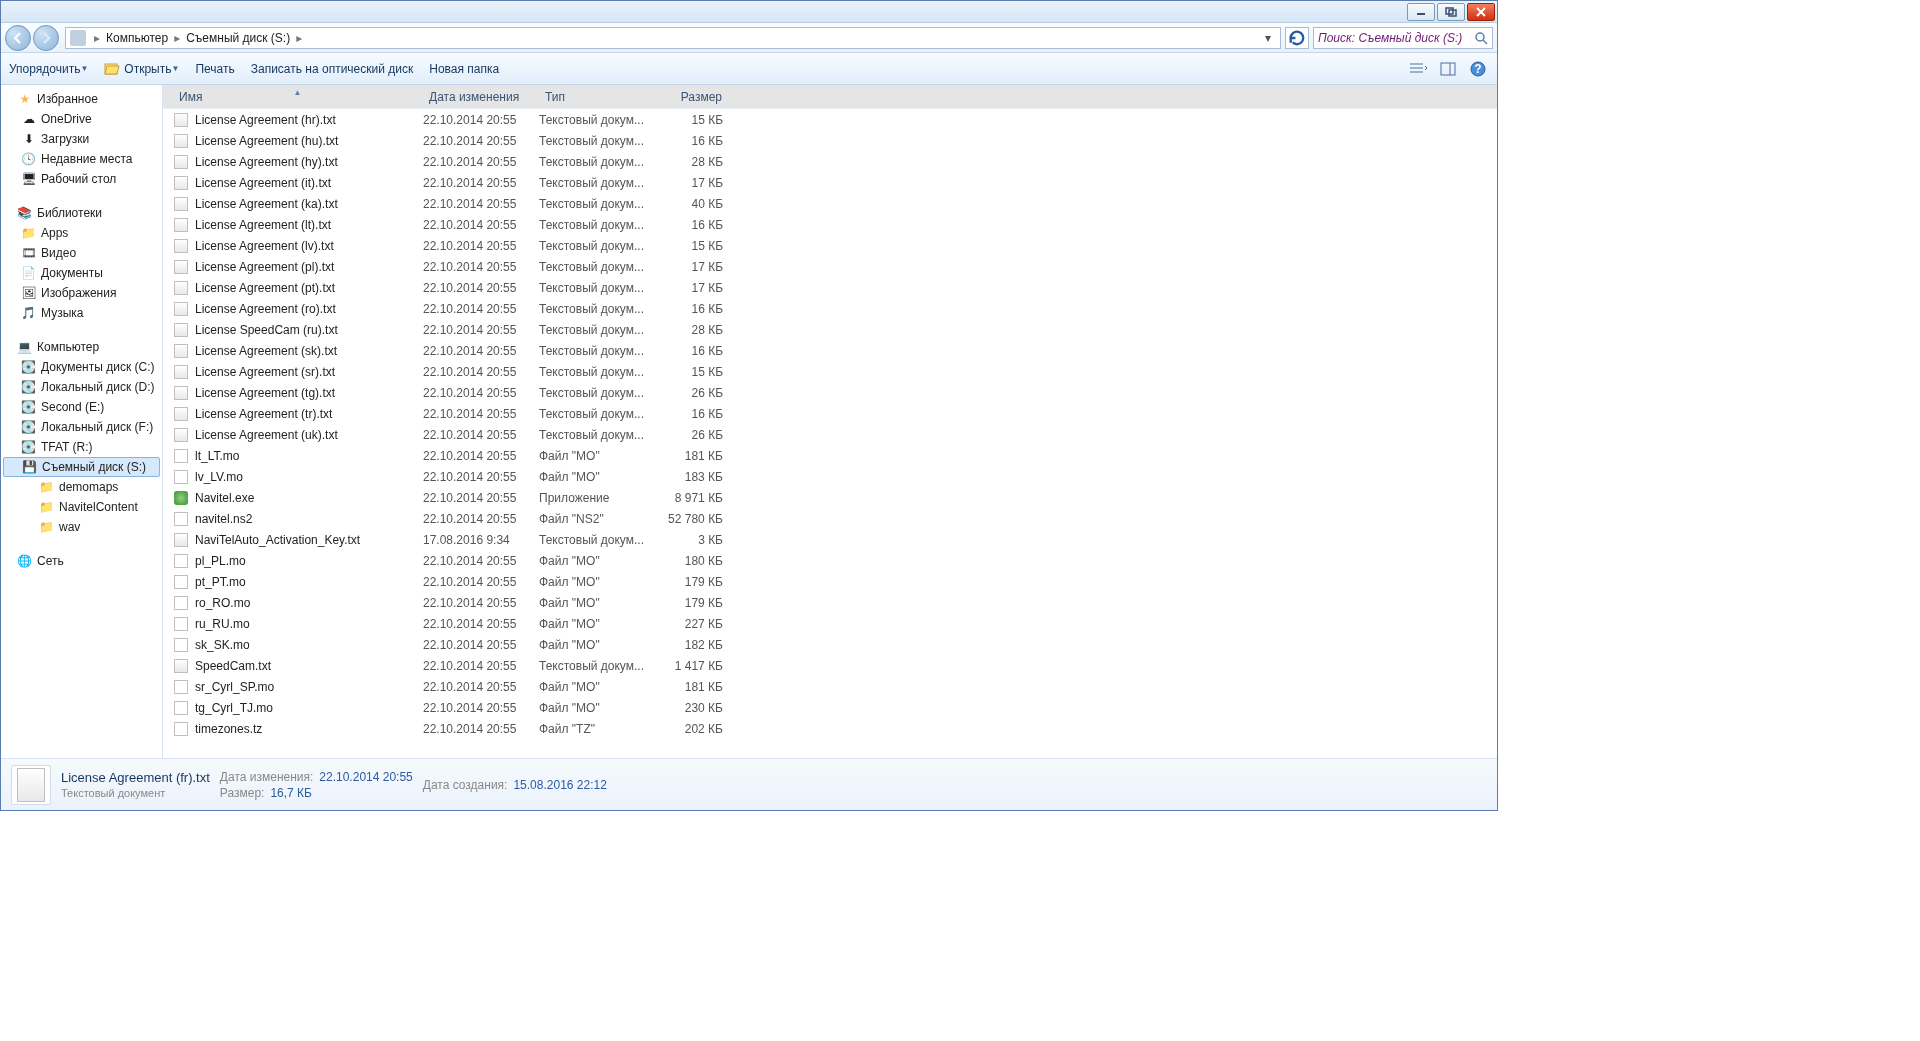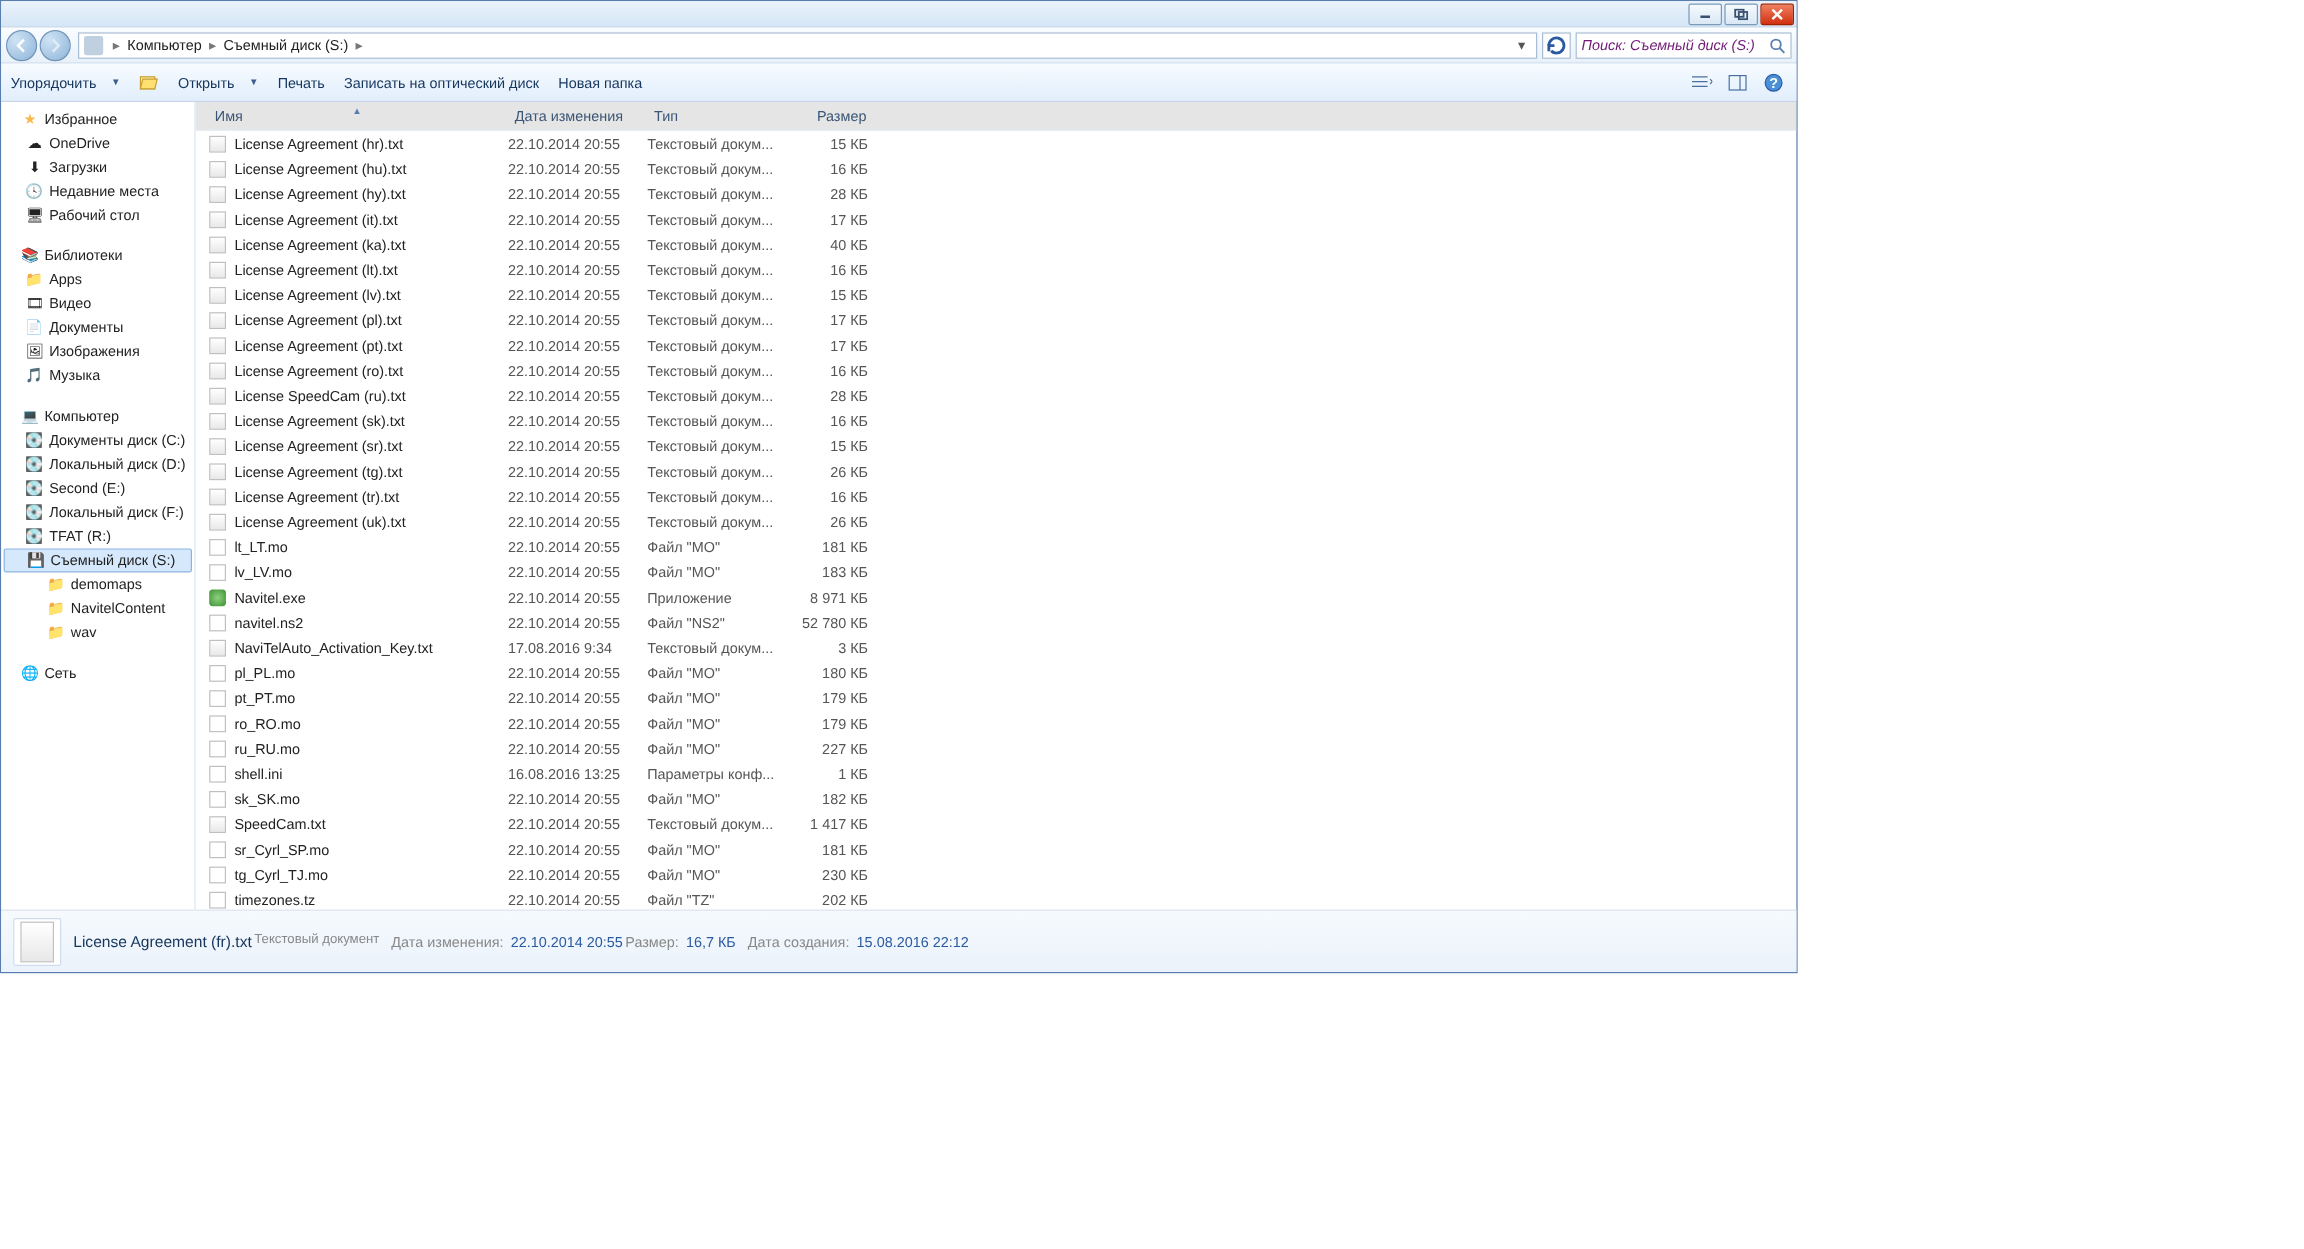--- a/index.html
+++ b/index.html
@@ -22,21 +22,21 @@
 .crumb { padding: 0 2px; color: #222; }
 .crumb-sep { color: #777; padding: 0 4px; }
 .addr-drop { width: 16px; text-align: center; color: #555; }
 .refresh { width: 24px; height: 22px; border: 1px solid #a8bdd4; background: #fff; display: flex; align-items: center; justify-content: center; color: #2a5aa0; margin-right: 4px; }
 .searchbox { width: 180px; height: 22px; border: 1px solid #a8bdd4; background: #fff; display: flex; align-items: center; padding: 0 4px; color: #701a75; font-style: italic; }
 .searchbox span { flex: 1; white-space: nowrap; overflow: hidden; text-overflow: ellipsis; }
 .search-icon { width: 14px; height: 14px; color: #5a7db0; flex-shrink: 0; }
 
 
 .toolbar { height: 32px; background: linear-gradient(to bottom, #f6fbff, #e2eefc); display: flex; align-items: center; padding: 0 8px; border-bottom: 1px solid #c5d6e8; gap: 16px; }
-.tb-item { color: #16365d; display: flex; align-items: center; gap: 12px; }
+.tb-item { color: #16365d; display: flex; align-items: center; gap: 0; }
 .tb-item .drop { color: #3a6090; font-size: 8px; }
 .tb-right { margin-left: auto; display: flex; align-items: center; gap: 8px; }
 .tb-right .icon-btn { width: 22px; height: 22px; display: flex; align-items: center; justify-content: center; color: #4a6f9e; }
 
 
 .mainarea { flex: 1; display: flex; overflow: hidden; }
 
 
 .sidebar { width: 162px; border-right: 1px solid #d9e4f0; background: #fff; padding: 4px 0; overflow: hidden; }
 .sb-group { margin-bottom: 14px; }
@@ -62,21 +62,21 @@
 .file-row { height: 21px; display: flex; align-items: center; padding-left: 10px; }
 .fr-icon { width: 16px; height: 16px; margin-right: 6px; flex-shrink: 0; display: inline-flex; align-items: center; justify-content: center; }
 .fr-name { width: 228px; white-space: nowrap; overflow: hidden; color: #222; }
 .fr-date { width: 116px; color: #555; }
 .fr-type { width: 110px; color: #555; white-space: nowrap; overflow: hidden; text-overflow: ellipsis; }
 .fr-size { width: 80px; text-align: right; color: #555; padding-right: 6px; }
 
 
 .details { height: 52px; border-top: 1px solid #d9e4f0; background: linear-gradient(to bottom, #f6fafd, #eaf2fb); display: flex; align-items: center; padding: 4px 10px; gap: 10px; }
 .det-icon { width: 40px; height: 40px; background: #fff; border: 1px solid #d0dceb; border-radius: 2px; display: flex; align-items: center; justify-content: center; }
-.det-col { display: flex; flex-direction: row; justify-content: center; gap: 2px; }
+.det-col { display: flex; flex-direction: column; justify-content: center; gap: 2px; }
 .det-title { color: #16365d; font-size: 13px; }
 .det-sub { color: #888; font-size: 11px; }
 .det-kv { display: flex; gap: 6px; font-size: 11px; }
 .det-kv .k { color: #888; }
 .det-kv .v { color: #2a5aa0; }
 
 
 .file-rows::-webkit-scrollbar { width: 17px; }
 .file-rows::-webkit-scrollbar-track { background: #f0f0f0; }
 .file-rows::-webkit-scrollbar-thumb { background: #c6c6c6; border: 1px solid #a8a8a8; }
@@ -536,29 +536,20 @@
             </span>
             <span class="fr-name">ru_RU.mo</span>
             <span class="fr-date">22.10.2014 20:55</span>
             <span class="fr-type">Файл "MO"</span>
             <span class="fr-size">227 КБ</span>
           </div>
           <div class="file-row">
             <span class="fr-icon">
               <span class="ico-file"></span>
             </span>
-            <span class="fr-name">shell.ini</span>
-            <span class="fr-date">16.08.2016 13:25</span>
-            <span class="fr-type">Параметры конф...</span>
-            <span class="fr-size">1 КБ</span>
-          </div>
-          <div class="file-row">
-            <span class="fr-icon">
-              <span class="ico-file"></span>
-            </span>
             <span class="fr-name">sk_SK.mo</span>
             <span class="fr-date">22.10.2014 20:55</span>
             <span class="fr-type">Файл "MO"</span>
             <span class="fr-size">182 КБ</span>
           </div>
           <div class="file-row">
             <span class="fr-icon">
               <span class="ico-txt"></span>
             </span>
             <span class="fr-name">SpeedCam.txt</span>

